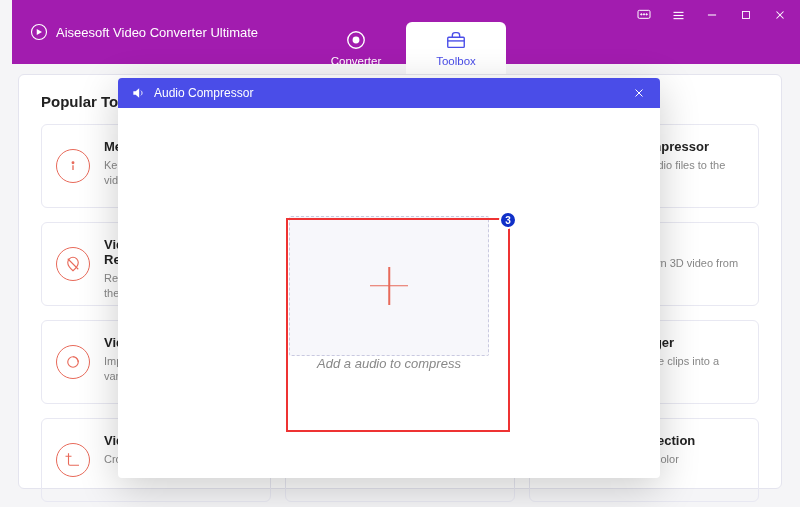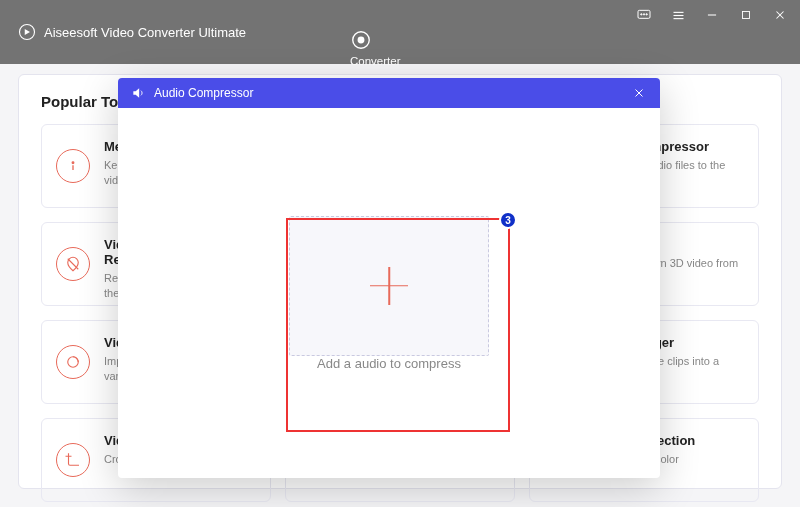--- a/index.html
+++ b/index.html
@@ -1,25 +1,25 @@
 <!DOCTYPE html>
 <html><head>
 <meta charset="utf-8">
 <style>
 * { margin: 0; padding: 0; box-sizing: border-box; font-family: -apple-system, BlinkMacSystemFont, "Segoe UI", Arial, sans-serif; }
 body { width: 800px; height: 507px; background: #f5f5f7; overflow: hidden; position: relative; }
 
-.title-bar { height: 64px; background: #737373; display: flex; align-items: center; padding: 0 18px; color: #fff; position: relative; }
+.title-bar { height: 64px; background: #a21caf; display: flex; align-items: center; padding: 0 18px; color: #fff; position: relative; margin-left: 12px; }
 .app-logo { width: 18px; height: 18px; margin-right: 8px; display: flex; align-items: center; justify-content: center; }
 .app-title { font-size: 13px; font-weight: 400; }
 .title-controls { position: absolute; right: 10px; top: 0; height: 30px; display: flex; align-items: center; gap: 14px; }
 .title-btn { width: 20px; height: 20px; display: flex; align-items: center; justify-content: center; cursor: pointer; }
 
 .top-tabs { position: absolute; left: 50%; transform: translateX(-50%); top: 22px; display: flex; gap: 0; }
-.top-tab { width: 100px; height: 52px; display: flex; flex-direction: column; align-items: flex-start; justify-content: center; gap: 5px; color: #fff; font-size: 11.5px; cursor: pointer; border-radius: 6px 6px 0 0; }
+.top-tab { width: 100px; height: 52px; display: flex; flex-direction: column; align-items: center; justify-content: center; gap: 5px; color: #fff; font-size: 11.5px; cursor: pointer; border-radius: 6px 6px 0 0; }
 .top-tab.active { background: #fff; color: #4a4de8; }
 .tab-icon { height: 20px; display: flex; align-items: center; justify-content: center; }
 
 .main-area { position: absolute; top: 74px; left: 18px; right: 18px; bottom: 18px; background: #fff; border: 1px solid #e4e4ee; border-radius: 6px; padding: 18px 22px; }
 .section-title { font-size: 15px; font-weight: 600; color: #222; margin-bottom: 14px; }
 .cards { display: grid; grid-template-columns: 1fr 1fr 1fr; gap: 14px; }
 .card { border: 1px solid #e8e8f2; border-radius: 6px; padding: 14px 14px 14px 62px; height: 84px; position: relative; cursor: pointer; }
 .card-icon { position: absolute; left: 14px; top: 50%; transform: translateY(-50%); width: 34px; height: 34px; border: 1.5px solid #e86a5a; border-radius: 50%; display: flex; align-items: center; justify-content: center; }
 .card-title { font-size: 13px; font-weight: 600; color: #222; margin-bottom: 4px; }
 .card-desc { font-size: 11px; color: #888; line-height: 1.35; overflow: hidden; }
@@ -28,21 +28,21 @@
 .modal { position: absolute; left: 118px; top: 78px; width: 542px; height: 400px; background: #fff; box-shadow: 0 10px 40px rgba(0,0,0,.2); border-radius: 4px; overflow: visible; }
 .modal-header { height: 30px; background: #4a4de8; display: flex; align-items: center; padding: 0 12px; color: #fff; font-size: 12px; border-radius: 4px 4px 0 0; }
 .modal-header-icon { width: 16px; height: 16px; margin-right: 8px; display:flex; align-items:center; justify-content:center; }
 .modal-close { margin-left: auto; width: 18px; height: 18px; display:flex; align-items:center; justify-content:center; cursor:pointer; }
 .modal-body { position: relative; height: 370px; display:flex; flex-direction:column; align-items:center; justify-content:center; }
 .dropzone { width: 200px; height: 140px; border: 1.5px dashed #c9c9e0; background: #f7f7fb; border-radius: 2px; display:flex; align-items:center; justify-content:center; cursor:pointer; }
 .plus { width: 38px; height: 38px; position: relative; }
 .plus::before, .plus::after { content:''; position:absolute; background:#e86a5a; }
 .plus::before { left:50%; top:0; width:1.5px; height:100%; transform:translateX(-50%); }
 .plus::after { top:50%; left:0; height:1.5px; width:100%; transform:translateY(-50%); }
-.drop-label { margin-top: 0; font-size: 13px; color: #888; }
+.drop-label { margin-top: 0; font-size: 13px; color: #888; font-style: italic; }
 .red-frame { position:absolute; border: 2.5px solid #e33; left: 168px; top: 110px; width: 224px; height: 214px; pointer-events: none; }
 .badge3 { position:absolute; right:-9px; top:-9px; width:18px; height:18px; background:#1030c8; color:#fff; border-radius:50%; border:2px solid #fff; display:flex; align-items:center; justify-content:center; font-size:10px; font-weight:700; }
 </style>
 </head>
 <body>
 
 <div class="title-bar">
   <div class="app-logo">
     <svg width="18" height="18" viewBox="0 0 24 24">
         <circle cx="12" cy="12" r="10" fill="none" stroke="#fff" stroke-width="1.5"></circle>
@@ -86,20 +86,30 @@
 
   <div class="top-tabs">
     <div class="top-tab">
       <div class="tab-icon">
           <svg width="22" height="22" viewBox="0 0 24 24" fill="none" stroke="#fff" stroke-width="1.5">
             <circle cx="12" cy="12" r="9"></circle>
             <circle cx="12" cy="12" r="3" fill="#fff"></circle>
           </svg>
         </div>
       <span>Converter</span>
+    </div>
+    <div class="top-tab active">
+      <div class="tab-icon">
+          <svg width="22" height="20" viewBox="0 0 24 20" fill="none" stroke="#4a4de8" stroke-width="1.5">
+            <rect x="3" y="7" width="18" height="11" rx="1"></rect>
+            <path d="M8 7V5a3 3 0 013-3h2a3 3 0 013 3v2"></path>
+            <line x1="3" y1="11" x2="21" y2="11"></line>
+          </svg>
+        </div>
+      <span>Toolbox</span>
     </div>
   </div>
 </div>
 
 <div class="main-area">
   <div class="section-title">Popular Tools</div>
   <div class="cards" id="cards">
       <div class="card">
         <div class="card-icon">
           <svg width="16" height="16" viewBox="0 0 24 24" fill="none" stroke="#e86a5a" stroke-width="2">

